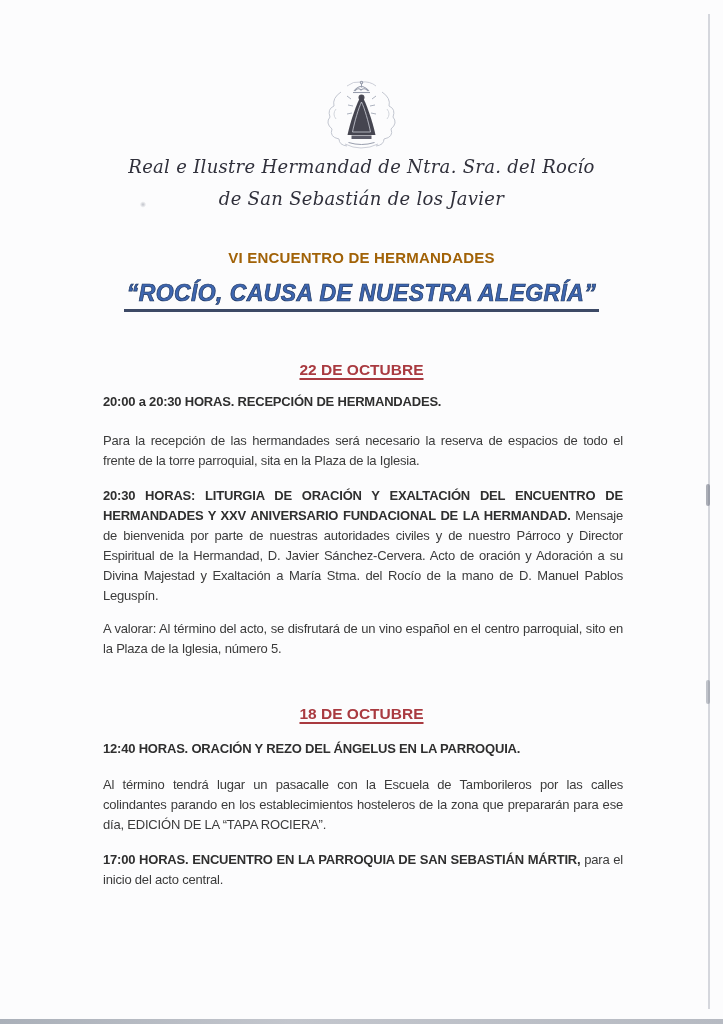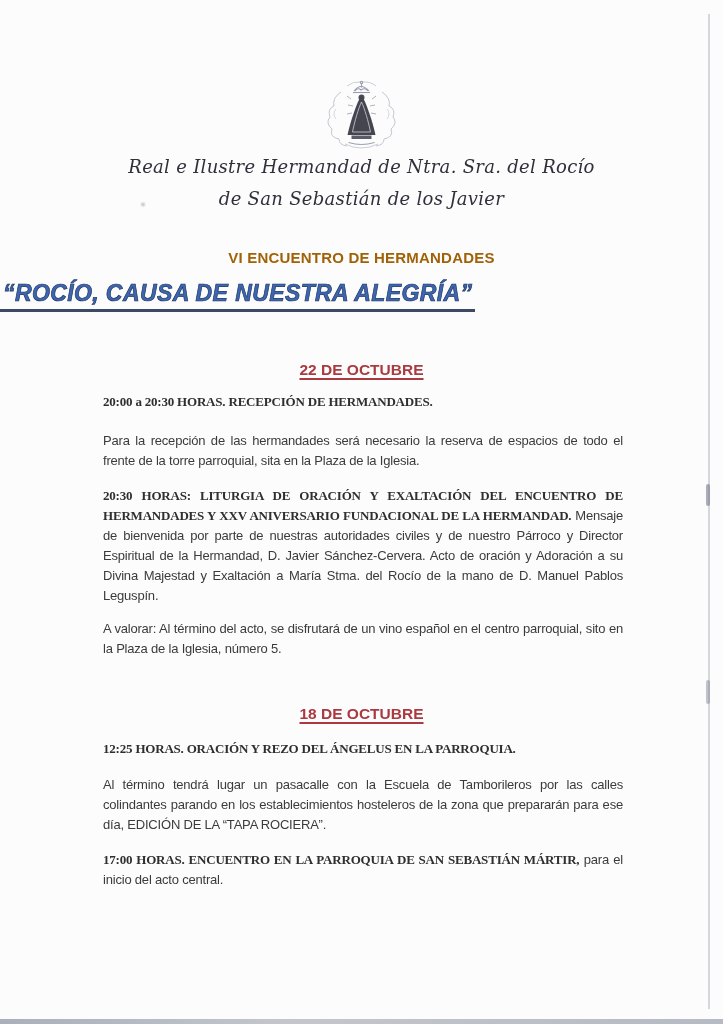--- a/index.html
+++ b/index.html
@@ -38,33 +38,33 @@
     font-size:18px; color:#30303b; letter-spacing:.3px;
   }
   .script-1 { top:156px; }
   .script-2 { top:188px; }
 
   
   .event-heading {
     position:absolute; left:0; top:249px; width:723px; text-align:center;
     color:#a16207; font-size:15px; font-weight:600; letter-spacing:.2px;
   }
-  .event-title-wrap { position:absolute; left:0; top:280px; width:723px; }
+  .event-title-wrap { position:absolute; left:0; top:280px; width:723px; text-align:center; }
   .event-title {
     display:inline-block;
     font-size:23px; font-weight:bold; font-style:italic;
     color:#3e66b0; -webkit-text-stroke:.7px #1f3864;
     letter-spacing:.4px;
     border-bottom:3px solid #3d4a66; padding:0 3px 2px 3px;
   }
 
   
   .col { position:absolute; left:103px; width:520px; }
   .body-text { font-size:13px; letter-spacing:-.2px; line-height:20px; text-align:justify; color:#3b3b3b; }
-  .body-text strong { color:#2f2f2f;font-family:Liberation Serif, serif; }
+  .body-text strong { color:#2f2f2f; }
 
   .date-heading {
     position:absolute; left:0; width:723px; text-align:center;
     color:#a93a40; font-size:15.5px; font-weight:bold;
   }
   .date-heading span {
     text-decoration:underline; text-decoration-thickness:1.5px; text-underline-offset:3px;
   }
   .dh-22 { top:361px; }
   .dh-23 { top:705px; }
@@ -141,21 +141,21 @@
 
   <p class="col body-text p-s1-3" style="position:absolute;">
     <strong></strong><span>A valorar: Al término del acto, se disfrutará de un vino español en el centro parroquial, sito en la Plaza de la Iglesia, número 5.</span>
   </p>
 
   <div class="date-heading dh-23">
     <span>18 DE OCTUBRE</span>
   </div>
 
   <p class="col body-text p-s2-0" style="position:absolute;">
-    <strong>12:25 HORAS. ORACIÓN Y REZO DEL ÁNGELUS EN LA PARROQUIA.</strong><span></span>
+    <strong>12:40 HORAS. ORACIÓN Y REZO DEL ÁNGELUS EN LA PARROQUIA.</strong><span></span>
   </p>
 
   <p class="col body-text p-s2-1" style="position:absolute;">
     <strong></strong><span>Al término tendrá lugar un pasacalle con la Escuela de Tamborileros por las calles colindantes parando en los establecimientos hosteleros de la zona que prepararán para ese día, EDICIÓN DE LA “TAPA ROCIERA”.</span>
   </p>
 
   <p class="col body-text p-s2-2" style="position:absolute;">
     <strong>17:00 HORAS. ENCUENTRO EN LA PARROQUIA DE SAN SEBASTIÁN MÁRTIR,</strong><span> para el inicio del acto central.</span>
   </p>
 

